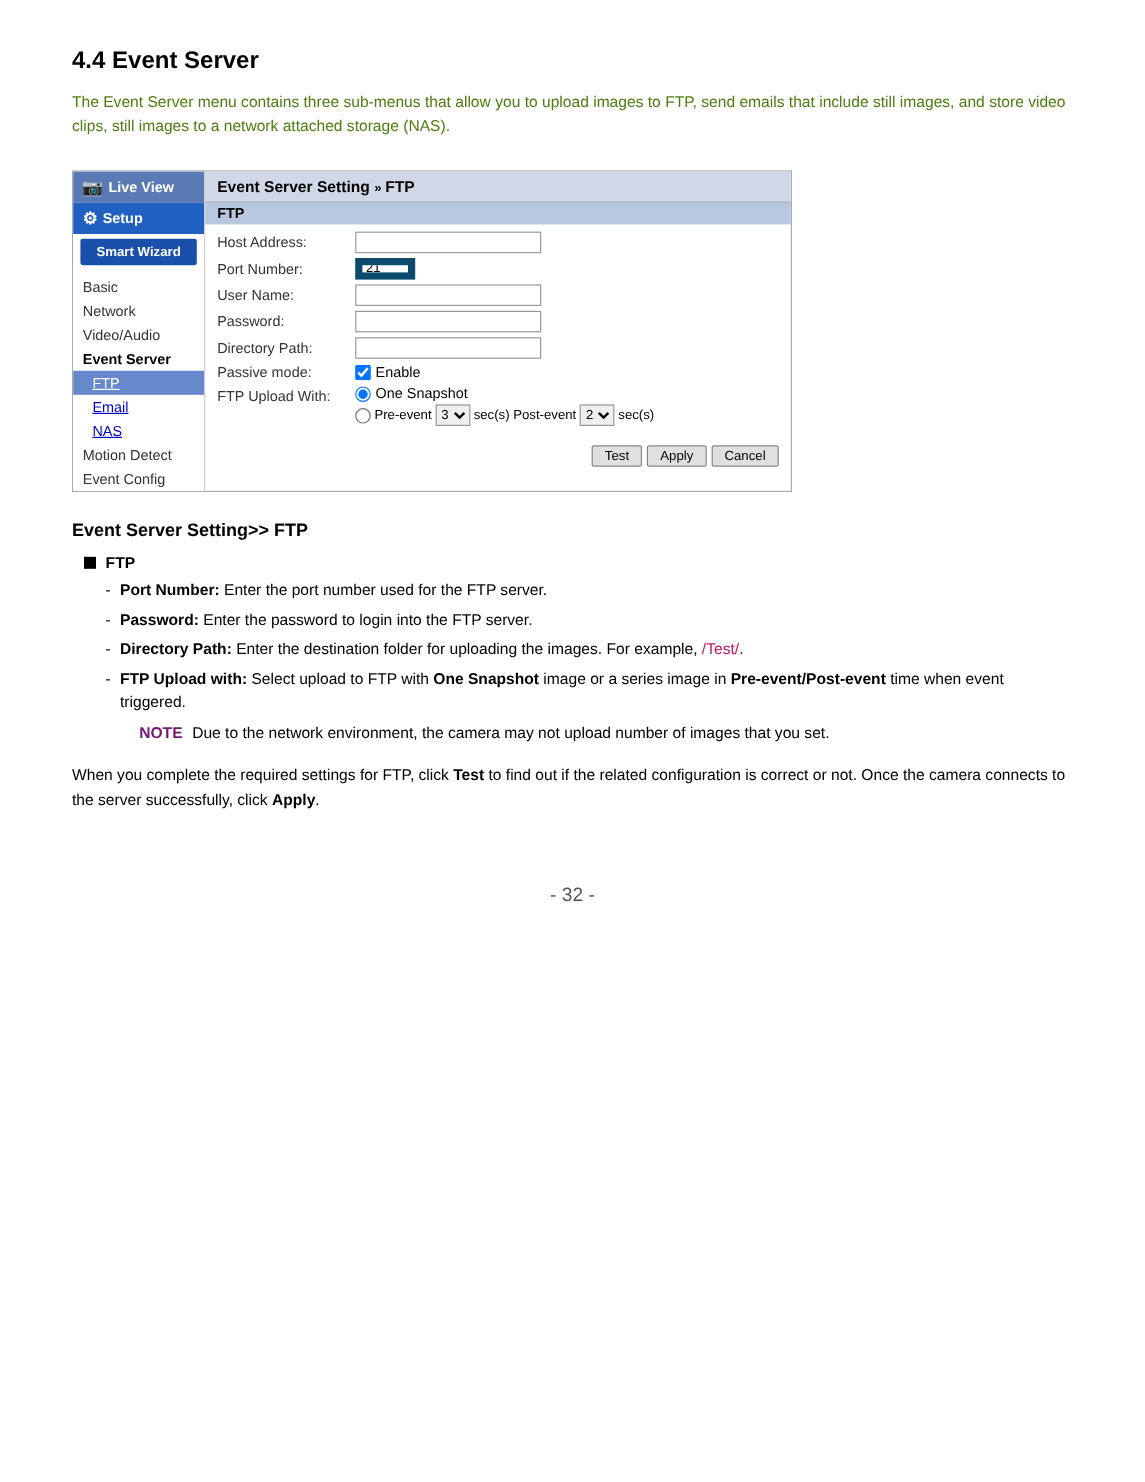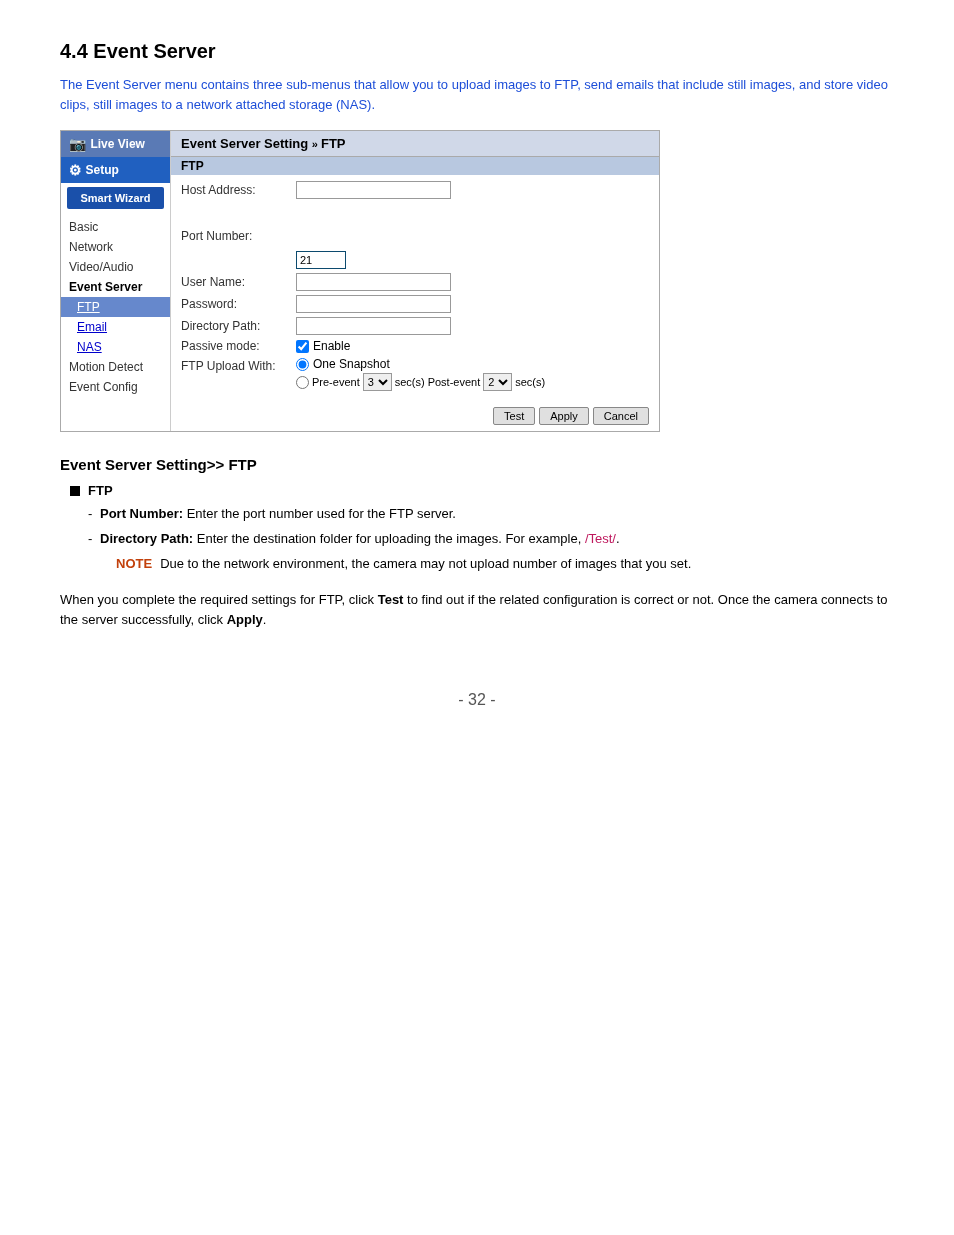--- a/index.html
+++ b/index.html
@@ -15,22 +15,22 @@
 
     h1 {
       font-size: 20px;
       font-weight: bold;
       margin-bottom: 12px;
     }
 
     .intro-text {
       font-size: 13px;
       line-height: 1.5;
-      margin-bottom: 16px;
-      color: #1d4ed8;
+      margin-bottom: 28px;
+      color: #4d7c0f;
     }
 
     
     .ui-screenshot {
       border: 1px solid #aaa;
       display: flex;
       width: 600px;
       margin-bottom: 24px;
       background: #fff;
     }
@@ -155,26 +155,25 @@
 
     .form-input {
       border: 1px solid #999;
       height: 18px;
       width: 155px;
       font-size: 11px;
       padding: 0 3px;
     }
 
     .form-input-short {
-      border: 1px solid #0c4a6e;
+      border: 6px solid #0c4a6e;
       height: 18px;
       width: 50px;
       font-size: 11px;
       padding: 0 3px;
-      margin-top: 48px;
     }
 
     .passive-mode-row {
       display: flex;
       align-items: center;
       margin-bottom: 4px;
     }
 
     .passive-label {
       width: 115px;
@@ -312,21 +311,21 @@
       align-items: flex-start;
       margin-left: 28px;
       margin-top: 6px;
       margin-bottom: 10px;
       font-size: 13px;
       line-height: 1.5;
     }
 
     .note-label {
       font-weight: bold;
-      color: #c2410c;
+      color: #701a75;
       margin-right: 8px;
       flex-shrink: 0;
     }
 
     .closing-text {
       font-size: 13px;
       line-height: 1.6;
       margin-top: 16px;
       margin-bottom: 20px;
     }
@@ -483,22 +482,30 @@
     <div class="bullet-square"></div>
     <span class="bullet-label">FTP</span>
   </div>
 
   <div class="sub-items">
     <div class="sub-item">
       <b>Port Number:</b>
       <span> Enter the port number used for the FTP server.</span>
     </div>
     <div class="sub-item">
+      <b>Password:</b>
+      <span> Enter the password to login into the FTP server.</span>
+    </div>
+    <div class="sub-item">
       <b>Directory Path:</b>
       <span> Enter the destination folder for uploading the images. For example, </span><span class="red-link">/Test/</span><span>.</span>
+    </div>
+    <div class="sub-item">
+      <b>FTP Upload with:</b>
+      <span> Select upload to FTP with </span><b>One Snapshot</b><span> image or a series image in </span><b>Pre-event/Post-event</b><span> time when event triggered.</span>
     </div>
 
     <div class="note-row">
       <span class="note-label">NOTE</span>
       <span>Due to the network environment, the camera may not upload number of images that you set.</span>
     </div>
   </div>
 </div>
 
 <p class="closing-text">

